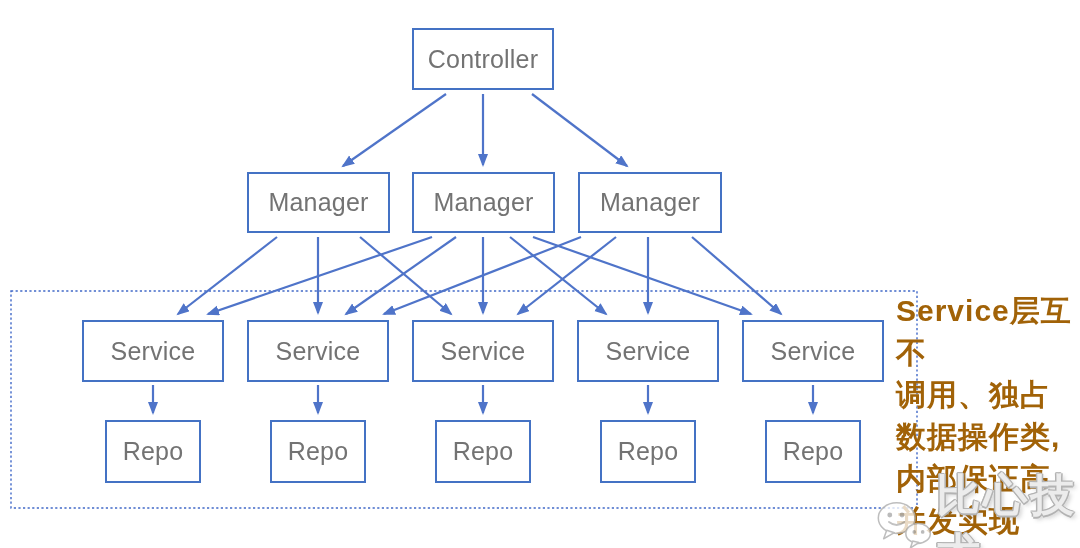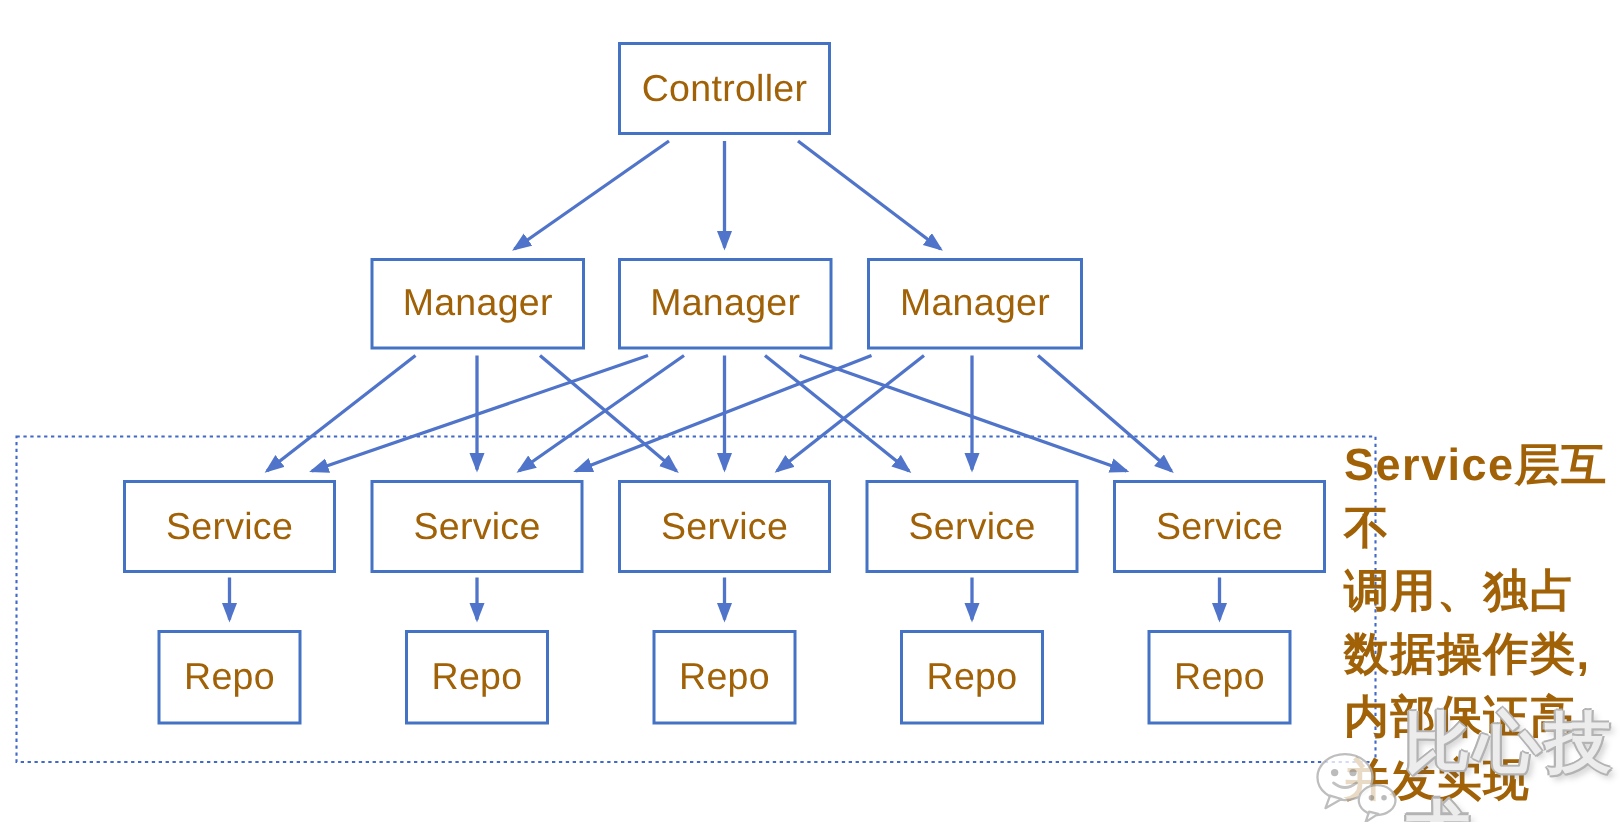--- a/index.html
+++ b/index.html
@@ -22,21 +22,21 @@
     z-index: 2;
   }
   .node {
     position: absolute;
     border: 2px solid #4472C4;
     background: #ffffff;
     display: flex;
     align-items: center;
     justify-content: center;
     font-size: 25px;
-    color: #a16207;
+    color: #737373;
     letter-spacing: 0.2px;
     box-sizing: border-box;
   }
   .annotation {
     position: absolute;
     left: 896px;
     top: 290px;
     width: 184px;
     z-index: 3;
     font-size: 30px;

